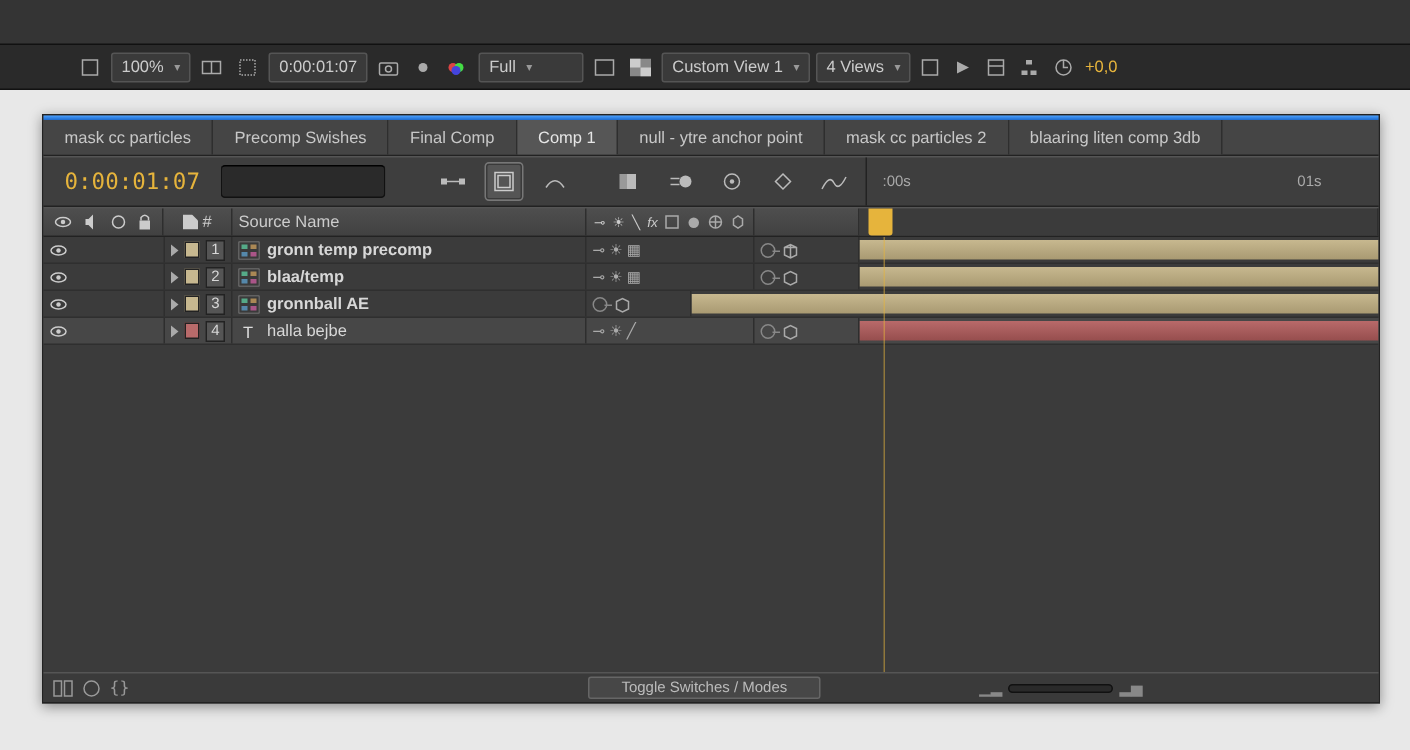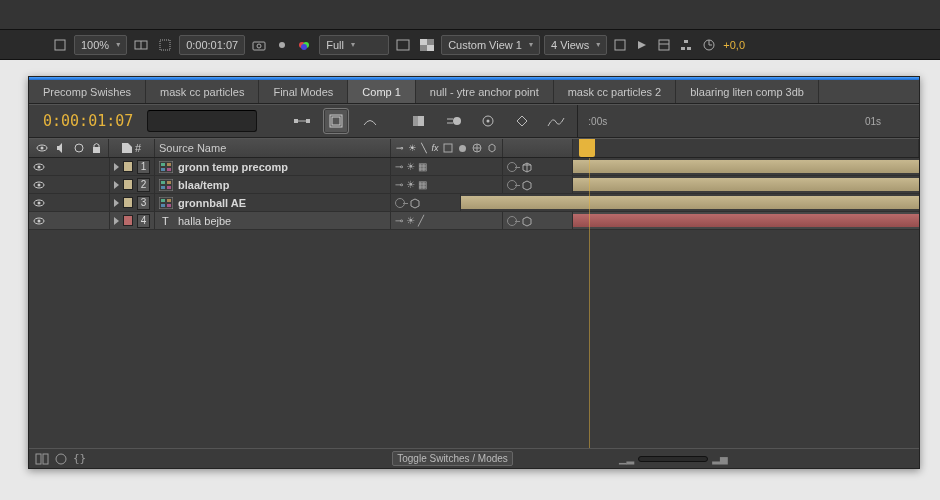--- a/index.html
+++ b/index.html
@@ -110,21 +110,21 @@
   .bar { position:absolute; top:2px; bottom:2px; left:0; right:0; }
   .bar.tan  { background: linear-gradient(#c7b88f,#a99a72); }
   .bar.red  { background: linear-gradient(#b96a6a,#964e4e); }
   .cti-line { position:absolute; left:6px; top:0; bottom:0; width:1px; background:#e6b43c; opacity:.5; pointer-events:none;}
 
   .panel-footer {
     display:flex; align-items:center; height:20px; background:#3a3a3a;
     border-top:1px solid #555; font-size:11px; color:#bbb; padding:0 6px; gap:6px;
   }
   .toggle-sw {
-    margin-left: 300px; padding: 1px 4px; background:#474747;
+    margin-left: 300px; padding: 1px 21px; background:#474747;
     border:1px solid #666; border-radius:2px; font-size:10px; cursor:pointer;
   }
   .zoom-ctrl { margin-left: 100px; display:flex;align-items:center;gap:4px;}
   .zoom-bar { width:70px;height:6px;background:#2a2a2a;border:1px solid #111;border-radius:3px;}
   .mtn { font-size:10px; color:#888;}
 </style>
 </head>
 <body>
 
 <div class="app-top"></div>
@@ -221,27 +221,27 @@
       </svg>
   </span>
   <span class="yellow-text">+0,0</span>
 </div>
 
 <div class="panel-wrap">
   <div class="blue-rule"></div>
 
   <div class="tabstrip">
     <div class="tab">
+        <span>mask cc particles</span>
+      </div>
+    <div class="tab">
         <span>Precomp Swishes</span>
       </div>
     <div class="tab">
-        <span>mask cc particles</span>
-      </div>
-    <div class="tab">
-        <span>Final Modes</span>
+        <span>Final Comp</span>
       </div>
     <div class="tab active">
         <span>Comp 1</span>
       </div>
     <div class="tab">
         <span>null - ytre anchor point</span>
       </div>
     <div class="tab">
         <span>mask cc particles 2</span>
       </div>

